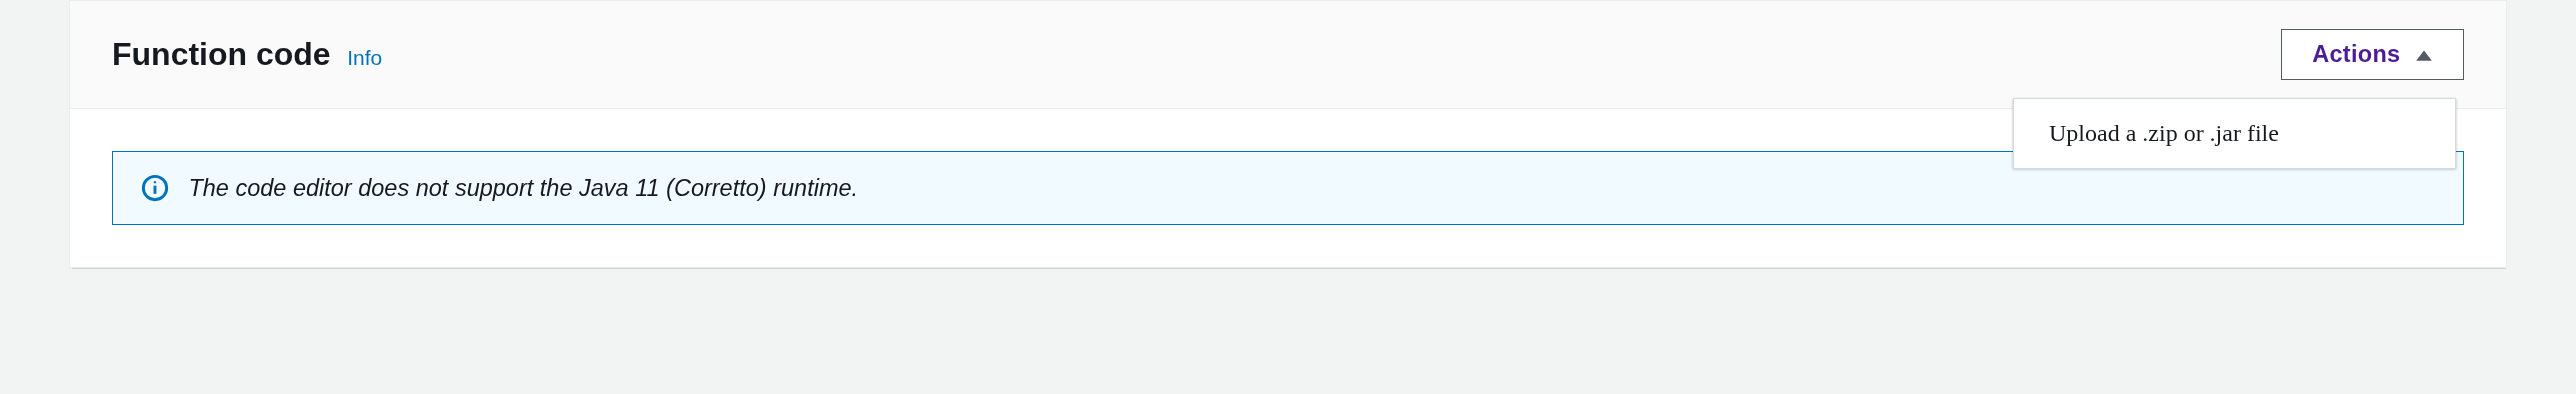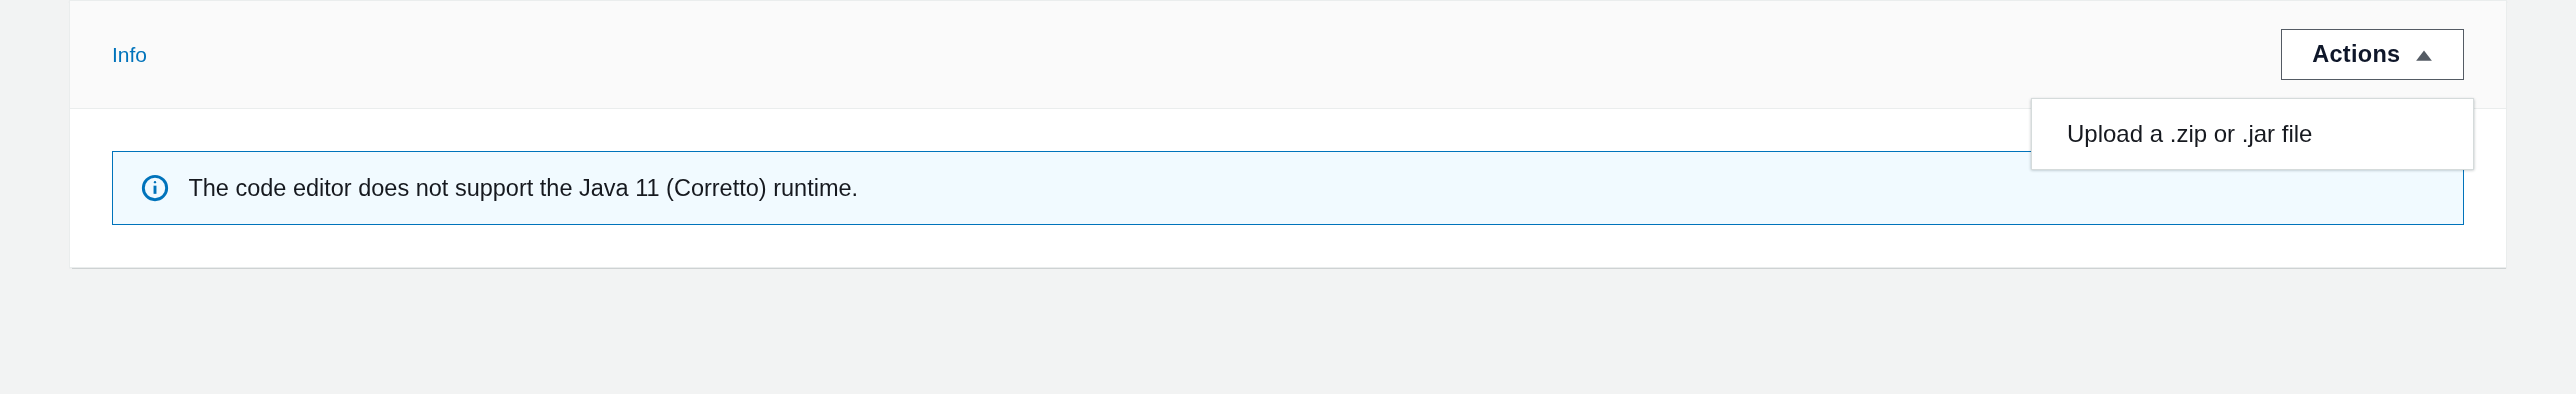--- a/index.html
+++ b/index.html
@@ -48,30 +48,31 @@
     }
     .actions-btn {
       display: flex;
       align-items: center;
       gap: 14px;
       padding: 11px 30.5px;
       border: 1.4px solid #545b64;
       background: #ffffff;
       font-size: 23.5px;
       font-weight: 700;
-      color: #0f172a;
+      color: #4c1d95;
       cursor: pointer;
       letter-spacing: 0.3px;
     }
     .actions-btn svg {
       width: 18px;
       height: 18px;
     }
     .panel-body {
       padding: 42px;
+      font-style: italic;
     }
     .info-banner {
       display: flex;
       align-items: center;
       gap: 19.4px;
       padding: 22px 28px;
       background: #f1faff;
       border: 1.4px solid #0073bb;
     }
     .info-banner svg {
@@ -79,41 +80,43 @@
       height: 28px;
       flex-shrink: 0;
     }
     .info-banner-text {
       font-size: 23.5px;
       color: #16191f;
     }
     .dropdown-menu {
       position: absolute;
       top: 97px;
-      right: 32px;
+      right: 50px;
       background: #ffffff;
       border: 0.7px solid #d5dbdb;
       box-shadow: 0 1.4px 2.8px rgba(0,28,36,.3);
       z-index: 100;
       min-width: 443px;
+      font-family: Liberation Serif, serif;
     }
     .dropdown-item {
       padding: 21px 35px;
       font-size: 24px;
       color: #16191f;
       cursor: pointer;
       white-space: nowrap;
     }
   </style>
 </head>
 <body>
 
 <div class="panel">
   <div class="panel-header">
     <div class="panel-header-left">
+      <h2 class="panel-title">Function code</h2>
       <a class="info-link">Info</a>
     </div>
     <button class="actions-btn">
       <span>Actions</span>
       <svg viewBox="0 0 16 16" fill="#545b64">
           <path d="M8 4l7 9H1z"></path>
         </svg>
     </button>
   </div>
   <div class="panel-body">

